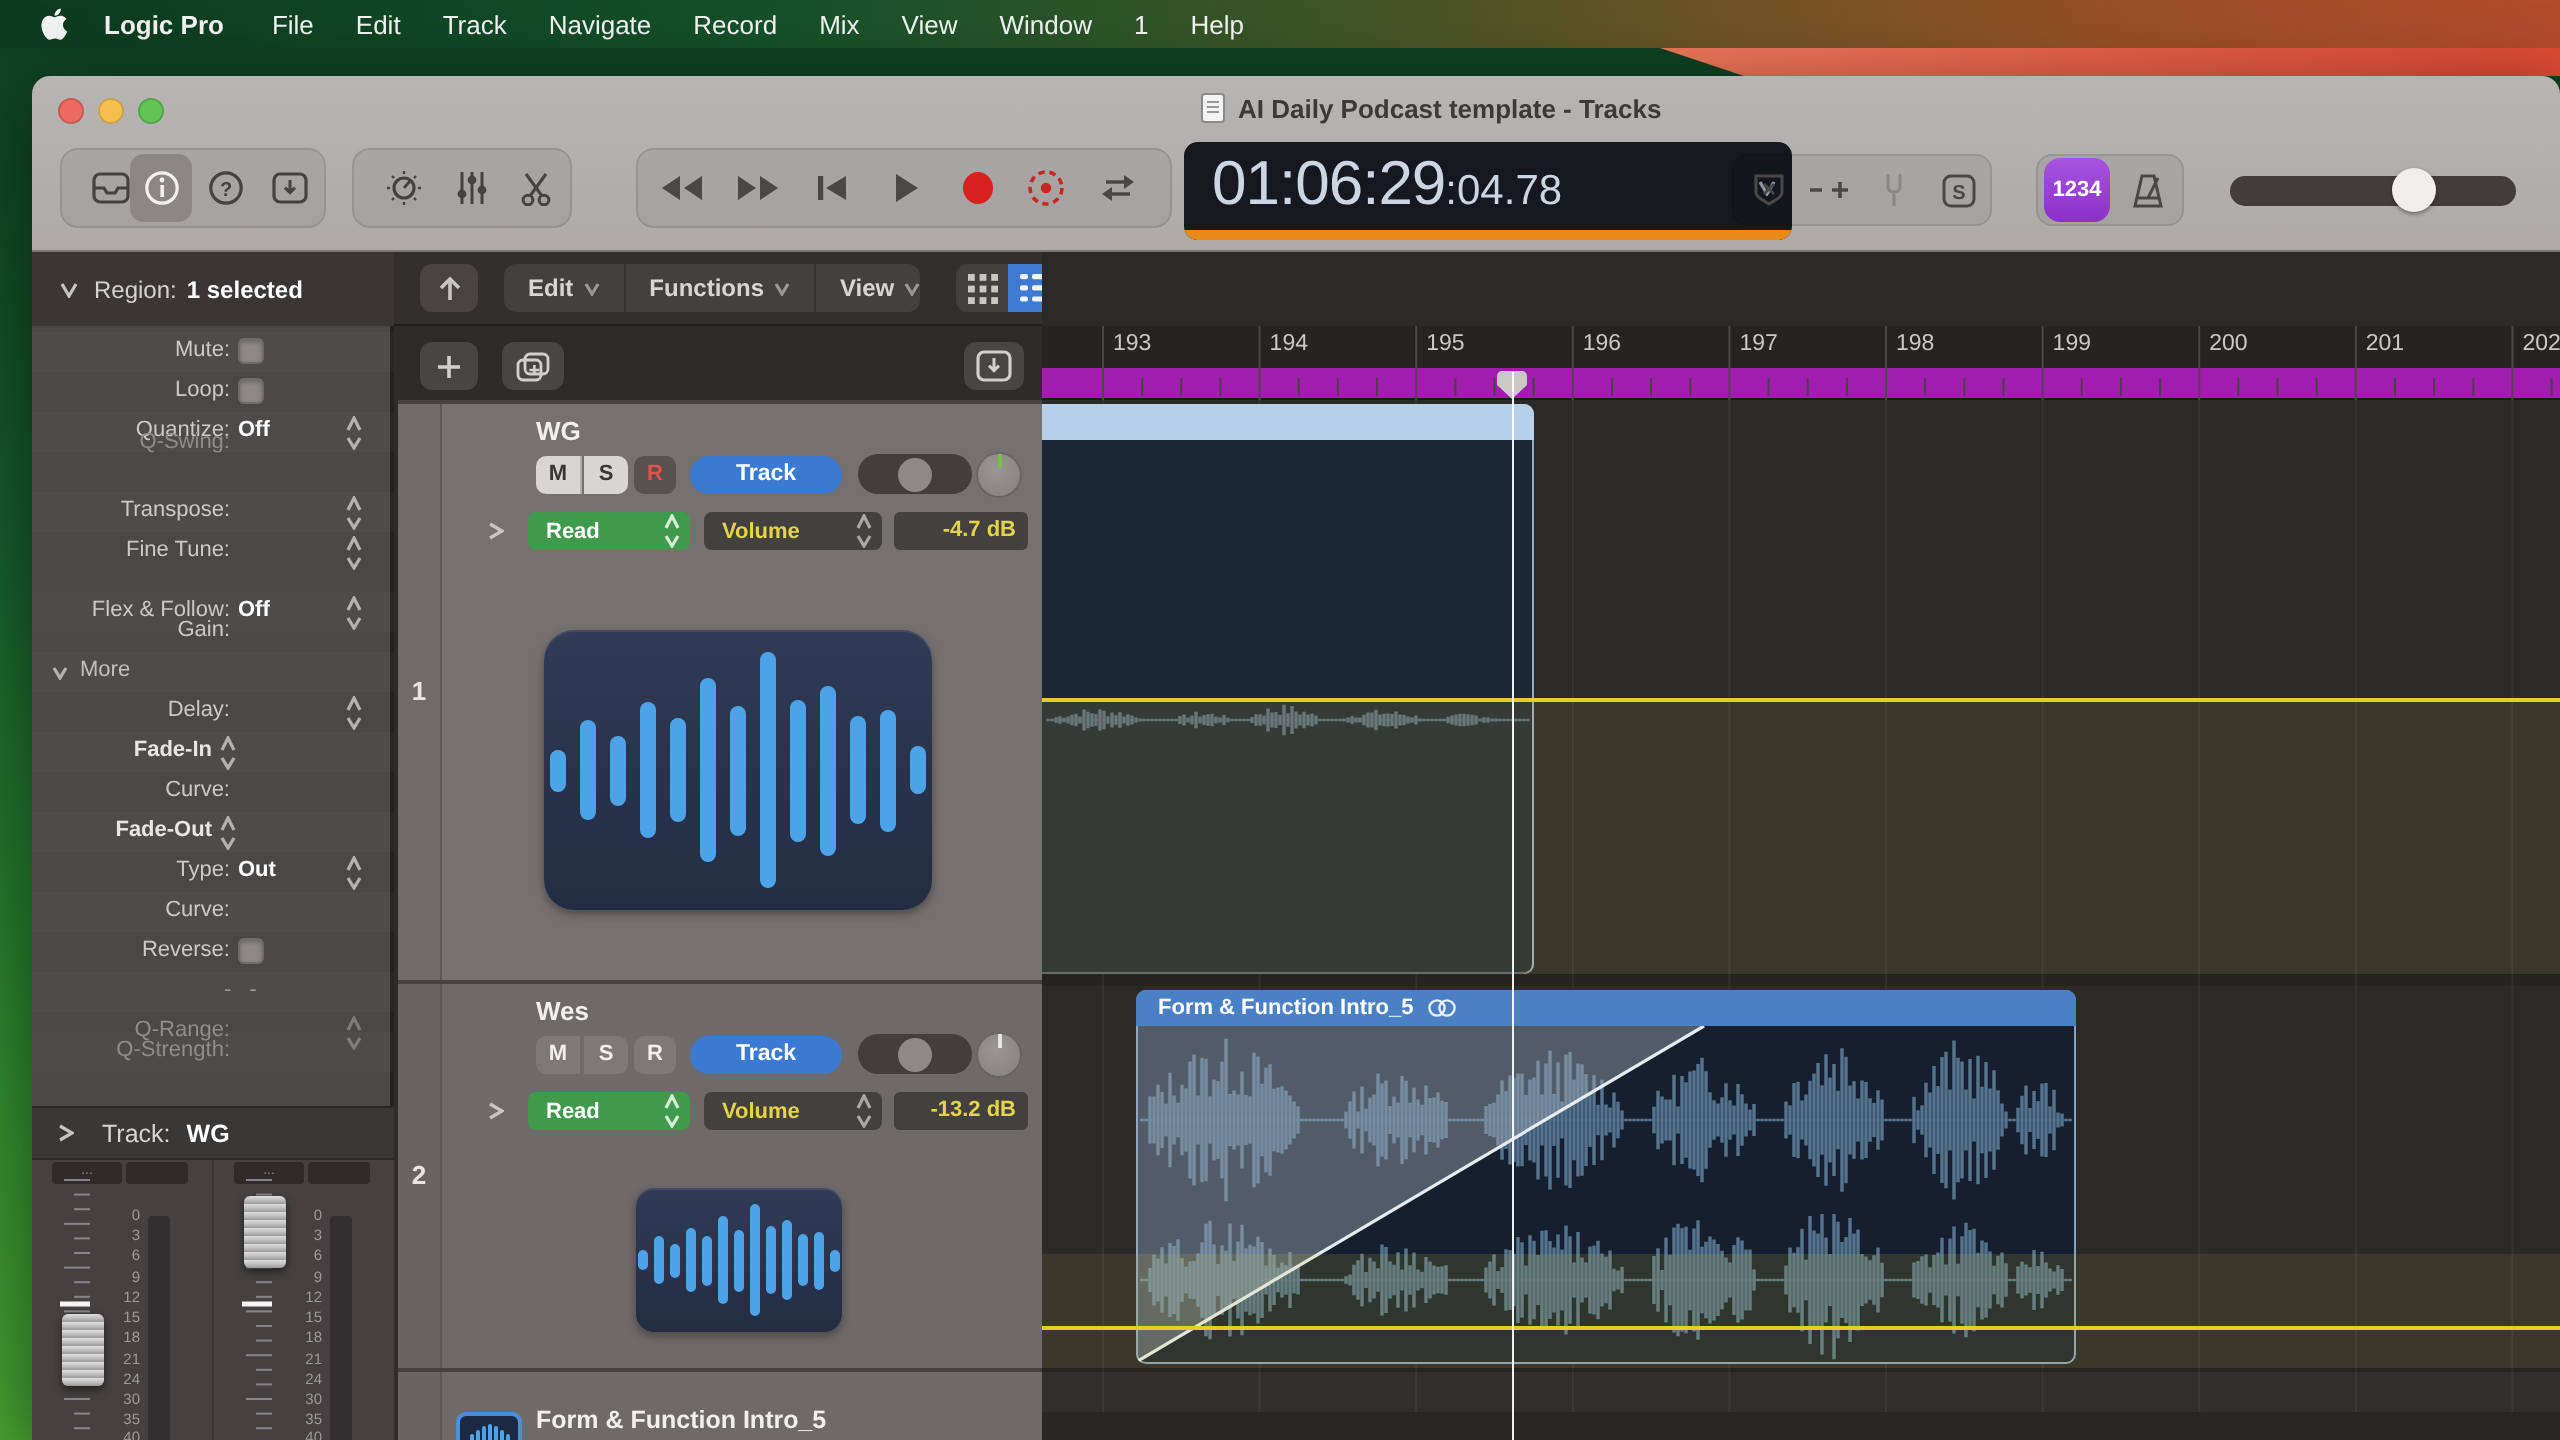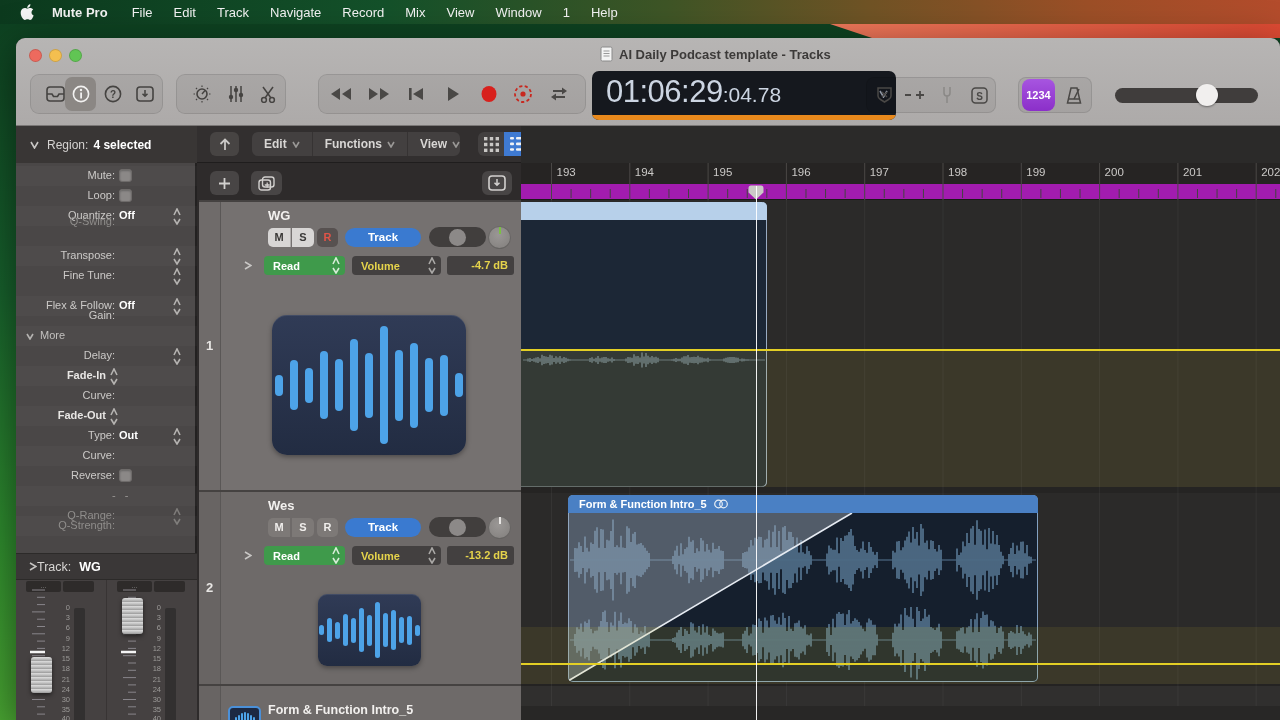--- a/index.html
+++ b/index.html
@@ -24,21 +24,21 @@
 <body>
 
 <div id="desktop"></div>
 <div id="wedge"></div>
 <div id="menubar">
     <div style="margin-left: 20px; margin-right: 18px; display: flex; align-items: center;">
       <svg width="14" height="16" viewBox="0 0 14 16" style="display:block">
         <path d="M11.5 8.6c0-2 1.6-3 1.7-3.1-1-1.4-2.4-1.6-2.9-1.6-1.2-.1-2.4.7-3 .7-.6 0-1.6-.7-2.6-.7-1.3 0-2.6.8-3.3 2-1.4 2.4-.4 6 1 8 .7 1 1.5 2.1 2.5 2 1 0 1.4-.6 2.6-.6 1.2 0 1.5.6 2.6.6 1.1 0 1.8-1 2.4-2 .8-1.1 1.1-2.2 1.1-2.3 0 0-2.1-.8-2.1-3zM9.6 2.8c.5-.7.9-1.6.8-2.5-.8 0-1.7.5-2.3 1.2-.5.6-.9 1.5-.8 2.4.9.1 1.8-.4 2.3-1.1z" fill="#f3f3f3"></path>
       </svg>
     </div>
-    <div class="mi" style="font-weight: bold; margin-right: 24px;">Mute Pro</div>
+    <div class="mi" style="font-weight: bold; margin-right: 24px;">Logic Pro</div>
     <div class="mi">File</div>
     <div class="mi">Edit</div>
     <div class="mi">Track</div>
     <div class="mi">Navigate</div>
     <div class="mi">Record</div>
     <div class="mi">Mix</div>
     <div class="mi">View</div>
     <div class="mi">Window</div>
     <div class="mi">1</div>
     <div class="mi">Help</div>
@@ -217,21 +217,21 @@
     </div>
   <div id="main">
       <div style="position: absolute; left: 0px; top: 0px; width: 1264px; height: 37px; background: rgb(50, 47, 47); border-bottom: 1px solid rgb(31, 29, 29);">
         <div style="position: absolute; left: 0px; top: 0px; width: 181px; height: 37px; background: rgb(57, 54, 53); display: flex; align-items: center;">
           <div style="margin-left: 14px;">
             <svg width="9" height="9" viewBox="0 0 9 9" style="display:block">
               <path d="M1 2 L4.5 8 L8 2" fill="none" stroke="#c8c6c4" stroke-width="1.6"></path>
             </svg>
           </div>
           <span style="margin-left: 8px; font-size: 12px; color: rgb(213, 211, 209);">Region:</span>
-          <span style="margin-left: 5px; font-size: 12px; font-weight: bold; color: rgb(255, 255, 255);">4 selected</span>
+          <span style="margin-left: 5px; font-size: 12px; font-weight: bold; color: rgb(255, 255, 255);">1 selected</span>
         </div>
         <div style="position: absolute; left: 194px; top: 6px; width: 29px; height: 24px; background: rgb(71, 68, 67); border-radius: 6px; display: flex; align-items: center; justify-content: center;">
           <svg width="14" height="14" viewBox="0 0 14 14" style="display:block">
             <path d="M7 13 V3 M2.5 7 L7 2.5 L11.5 7" fill="none" stroke="#c9c7c5" stroke-width="1.8"></path>
           </svg>
         </div>
         <div style="position: absolute; left: 236px; top: 6px; width: 208px; height: 24px; background: rgb(67, 64, 64); border-radius: 6px; display: flex; align-items: center;">
           <div style="display: flex; align-items: center; gap: 5px; padding: 0px 12px; height: 24px;">
             <span style="font-size: 12px; font-weight: bold; color: rgb(216, 214, 212);">Edit</span>
             <div>
@@ -543,21 +543,21 @@
         </div>
         <div class="insp-row" style="top: 353px; background: rgba(255, 255, 255, 0.024);">
           <span class="lbl" style="color: rgb(143, 141, 139);">Q-Strength:</span>
         </div>
         <div style="position: absolute; left: 0px; top: 390px; width: 181px; height: 27px; background: rgb(58, 55, 55); border-top: 1px solid rgb(44, 42, 41); border-bottom: 1px solid rgb(44, 42, 41); display: flex; align-items: center;">
           <div style="margin-left: 12px;">
             <svg width="9" height="9" viewBox="0 0 9 9" style="display:block">
               <path d="M2 1 L8 4.5 L2 8" fill="none" stroke="#c5c3c1" stroke-width="1.6"></path>
             </svg>
           </div>
-          <span style="font-size: 12.5px; color: rgb(216, 214, 212);">Track:</span>
+          <span style="margin-left: 14px; font-size: 12.5px; color: rgb(216, 214, 212);">Track:</span>
           <span style="margin-left: 8px; font-size: 12.5px; font-weight: bold; color: rgb(255, 255, 255);">WG</span>
         </div>
         <div style="position: absolute; left: 0px; top: 417px; width: 181px; height: 166px; background: rgb(69, 65, 65);">
           <div style="position: absolute; left: 90px; top: 0px; bottom: 0px; width: 1px; background: rgb(56, 52, 52);"></div>
           <div style="position: absolute; left: 10px; top: 1px; width: 35px; height: 11px; background: rgb(46, 43, 42); border-radius: 2px; color: rgb(138, 136, 134); font-size: 7px; text-align: center; line-height: 9px;">...</div>
           <div style="position: absolute; left: 47px; top: 1px; width: 31px; height: 11px; background: rgb(46, 43, 42); border-radius: 2px;"></div>
           <div style="position: absolute; left: 13px; top: 6px;">
             <svg width="16" height="160" viewBox="0 0 16 160" style="display:block">
               <line x1="3" y1="4" x2="16" y2="4" stroke="#88858a" stroke-width="1"></line>
               <line x1="8" y1="11.3" x2="16" y2="11.3" stroke="#88858a" stroke-width="1"></line>

